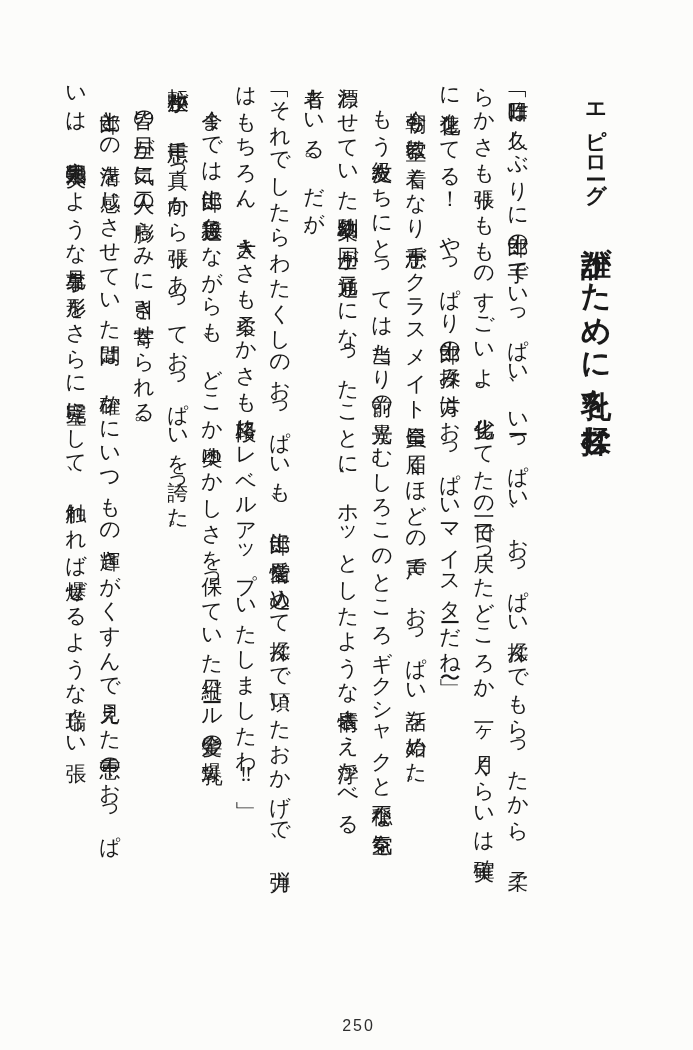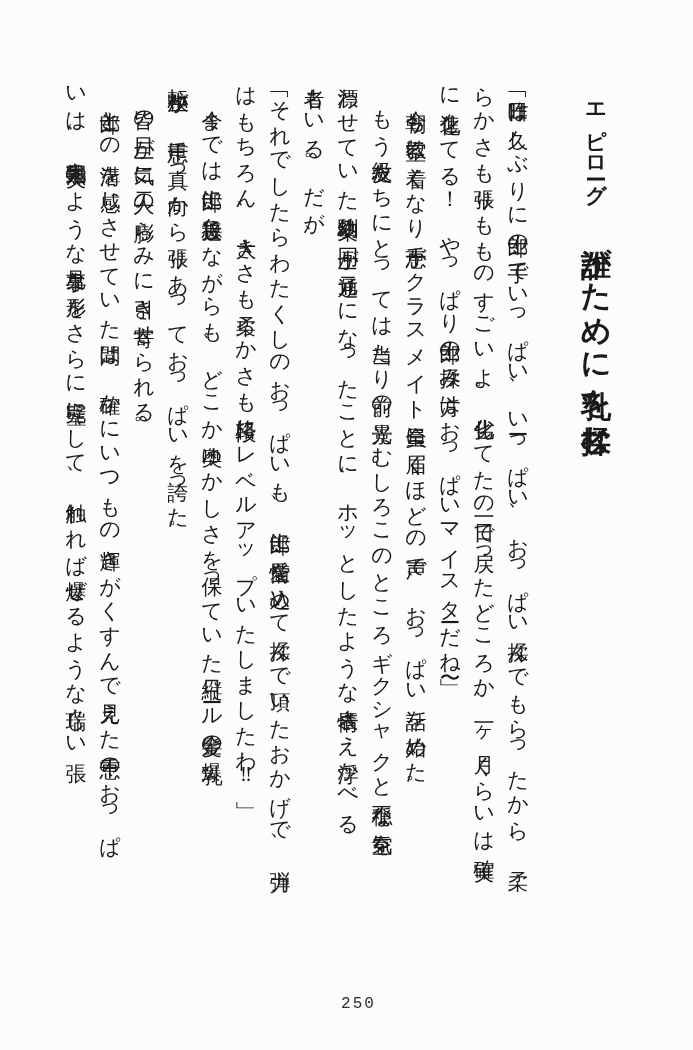--- a/index.html
+++ b/index.html
@@ -46,23 +46,23 @@
     letter-spacing: 1.5px;
     white-space: nowrap;
   }
   .col.q {
     margin-top: 12px;
   }
   .pagenum {
     position: absolute;
     left: 0;
     right: 0;
-    top: 995px;
+    top: 1017px;
     text-align: center;
-    font-family: Liberation Mono, monospace;
+    font-family: Liberation Sans, sans-serif;
     font-size: 16px;
     letter-spacing: 2px;
     color: #2e2e2e;
     margin-left: 24px;
   }
 </style>
 </head>
 <body>
 
 <div class="page">

